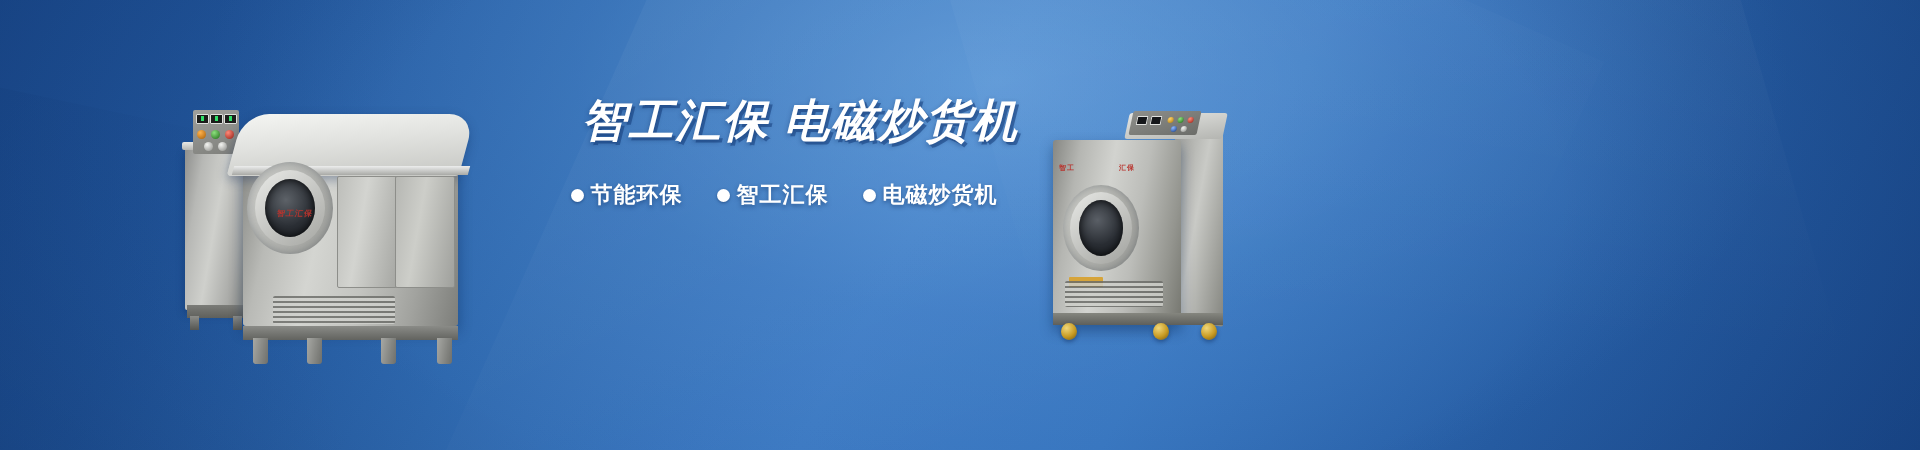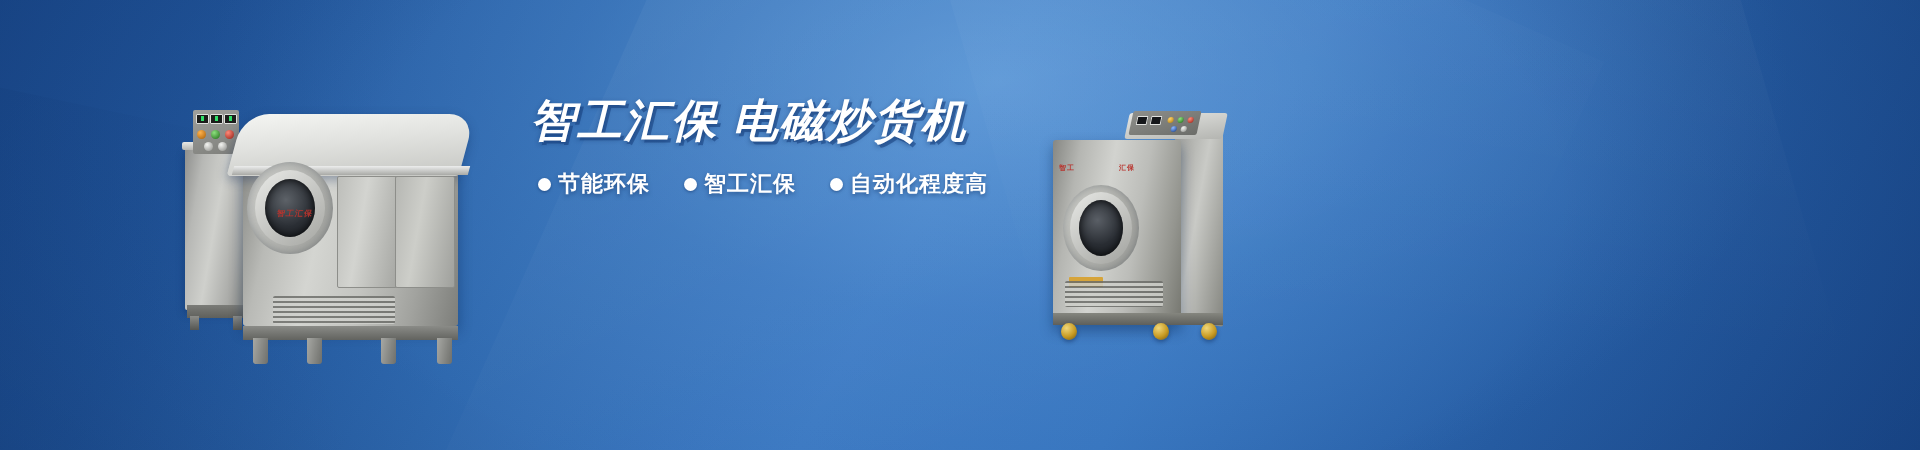--- a/index.html
+++ b/index.html
@@ -22,36 +22,36 @@
   .f2{top:-120px;left:1040px;width:760px;height:760px;
       background:linear-gradient(200deg,rgba(255,255,255,.05),rgba(255,255,255,0) 58%);
       transform:rotate(-16deg);}
   .f3{top:150px;left:-120px;width:760px;height:640px;
       background:linear-gradient(60deg,rgba(10,45,100,.22),rgba(10,45,100,0) 60%);
       transform:rotate(12deg);}
   .vig{position:absolute;inset:0;
       background:radial-gradient(ellipse 1250px 700px at 50% 45%, rgba(0,0,0,0) 48%, rgba(8,38,88,.40) 100%);}
 
   
-  #textblock{position:absolute;left:528px;top:98px;width:470px;text-align:left;}
+  #textblock{position:absolute;left:549px;top:98px;width:470px;text-align:right;}
   #main-title{
     font-size:45px;line-height:1;font-weight:bold;color:#ffffff;
     font-style:italic;letter-spacing:2px;white-space:nowrap;
     text-shadow:3px 3px 0 rgba(22,62,124,.55), 0 2px 5px rgba(10,40,90,.45);
     padding-left:2px;
   }
   #sub-badge{
     display:inline-block;margin-top:22px;
     background:linear-gradient(180deg,#f0473f 0%,#e8352f 100%);
     color:#ffffff;font-size:22px;font-weight:bold;letter-spacing:1px;
     padding:9px 20px 10px;border-radius:22px;white-space:nowrap;
     box-shadow:0 3px 7px rgba(12,40,90,.40);
   }
   #features{
-    margin-top:26px;display:flex;justify-content:center;align-items:center;
+    margin-top:37px;display:flex;justify-content:center;align-items:center;
     gap:34px;white-space:nowrap;
   }
   .feature{display:flex;align-items:center;color:#ffffff;font-size:22px;font-weight:bold;letter-spacing:1px;
     text-shadow:0 2px 4px rgba(10,40,90,.5);}
   .dot{display:inline-block;width:13px;height:13px;border-radius:50%;background:#ffffff;margin-right:7px;flex:none;
     box-shadow:0 1px 3px rgba(10,40,90,.5);}
 
   
   #machine-left{position:absolute;left:185px;top:100px;width:360px;height:250px;}
 
@@ -190,21 +190,21 @@
       <div class="feature">
         <span class="dot"></span>
         <span>节能环保</span>
       </div>
       <div class="feature">
         <span class="dot"></span>
         <span>智工汇保</span>
       </div>
       <div class="feature">
         <span class="dot"></span>
-        <span>自动化程度高</span>
+        <span>电磁炒货机</span>
       </div>
     </div>
   </div>
 
   <div id="machine-right">
     <div class="mR-side"></div>
     <div class="mR-body"></div>
     <div class="mR-toptray"></div>
     <div class="mR-panel">
       <div class="mR-pled" style="left:5px;top:5px;"></div>

